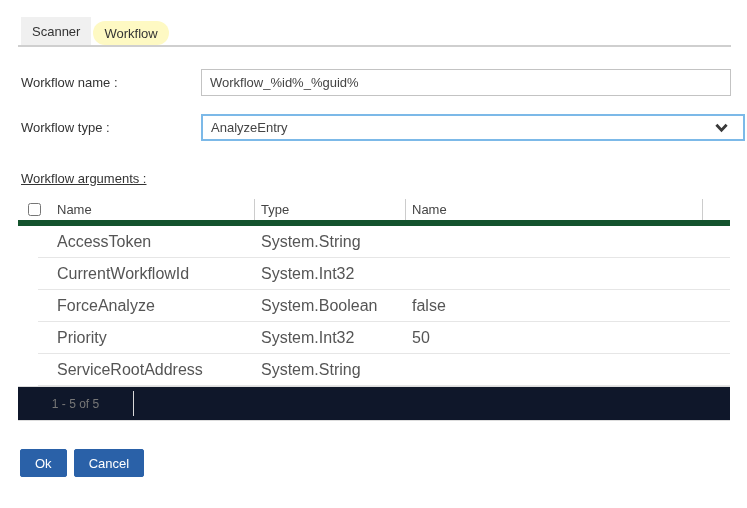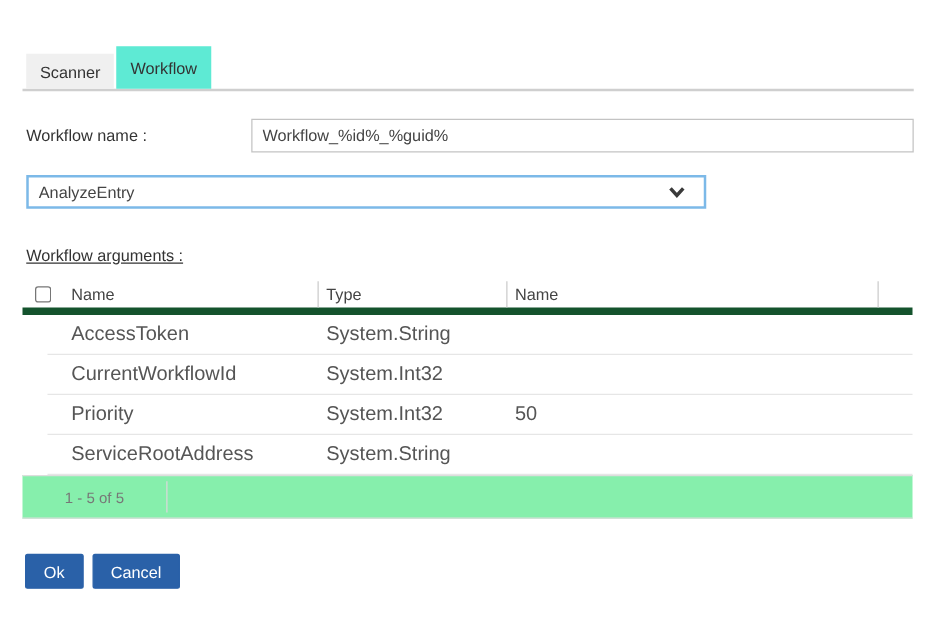--- a/index.html
+++ b/index.html
@@ -5,29 +5,28 @@
   * { box-sizing: border-box; margin: 0; padding: 0; }
   html, body { width: 747px; height: 508px; background: #ffffff; overflow: hidden; }
   body { font-family: "Liberation Sans", "DejaVu Sans", sans-serif; color: #333; }
 
   
   .tabbar {
     margin-left: 18px; width: 713px;
     border-bottom: 2px solid #cfcfcf;
     display: flex; align-items: flex-end;
     padding-top: 17px;
-    margin-top: 20px;
   }
   .tab {
     display: flex; align-items: center;
     font-size: 13px; color: #333;
     padding: 0 11px; cursor: default;
   }
   .tab.inactive { height: 28px; background: #f0f0f0; margin-left: 3px; }
-  .tab.active   { height: 34px; background: #5eead4; margin-left: 2px; }
+  .tab.active   { height: 24px; background: #fef9c3; margin-left: 2px; border-radius: 14px; }
 
   
   .form-row { display: flex; align-items: center; margin-left: 21px; }
   .form-row.name-row { margin-top: 22px; }
   .form-row.type-row { margin-top: 18px; }
   .form-label { width: 180px; font-size: 13px; color: #333; }
 
   .text-input {
     width: 530px; height: 27px;
     border: 1px solid #c3c3c3; background: #fff;
@@ -65,21 +64,21 @@
   .trow::after {
     content: ""; position: absolute; left: 20px; right: 0; bottom: 0;
     height: 1px; background: #e6e6e6;
   }
   .td { display: flex; align-items: center; }
   .td-name  { grid-column: 2; }
   .td-type  { grid-column: 3; padding-left: 6px; }
   .td-value { grid-column: 4; padding-left: 6px; }
 
   .tfoot {
-    height: 35px; background: #86efac;
+    height: 35px; background: #0f172a;
     border-top: 1px solid #dddddd; border-bottom: 1px solid #dddddd;
     display: flex; align-items: stretch;
     font-size: 12px; color: #777;
   }
   .pagination {
     width: 116px; display: flex; align-items: center; justify-content: center;
     border-right: 1px solid #d9d9d9; margin: 4px 0;
   }
 
   
@@ -103,20 +102,21 @@
     <span>Workflow</span>
   </div>
 </div>
 
 <div class="form-row name-row">
   <span class="form-label">Workflow name :</span>
   <input class="text-input" type="text" value="Workflow_%id%_%guid%" style="">
 </div>
 
 <div class="form-row type-row">
+  <span class="form-label">Workflow type :</span>
   <div class="select-box">
     <span>AnalyzeEntry</span>
     <span class="chevron">
       <svg width="15" height="13" viewBox="0 0 16 14">
         <path d="M2.5 4 L8 10 L13.5 4" fill="none" stroke="#3a3a3a" stroke-width="3"></path>
       </svg>
     </span>
   </div>
 </div>
 
@@ -143,20 +143,25 @@
     <div class="td td-name">AccessToken</div>
     <div class="td td-type">System.String</div>
     <div class="td td-value"></div>
   </div>
   <div class="trow">
     <div class="td td-name">CurrentWorkflowId</div>
     <div class="td td-type">System.Int32</div>
     <div class="td td-value"></div>
   </div>
   <div class="trow">
+    <div class="td td-name">ForceAnalyze</div>
+    <div class="td td-type">System.Boolean</div>
+    <div class="td td-value">false</div>
+  </div>
+  <div class="trow">
     <div class="td td-name">Priority</div>
     <div class="td td-type">System.Int32</div>
     <div class="td td-value">50</div>
   </div>
   <div class="trow">
     <div class="td td-name">ServiceRootAddress</div>
     <div class="td td-type">System.String</div>
     <div class="td td-value"></div>
   </div>
 

